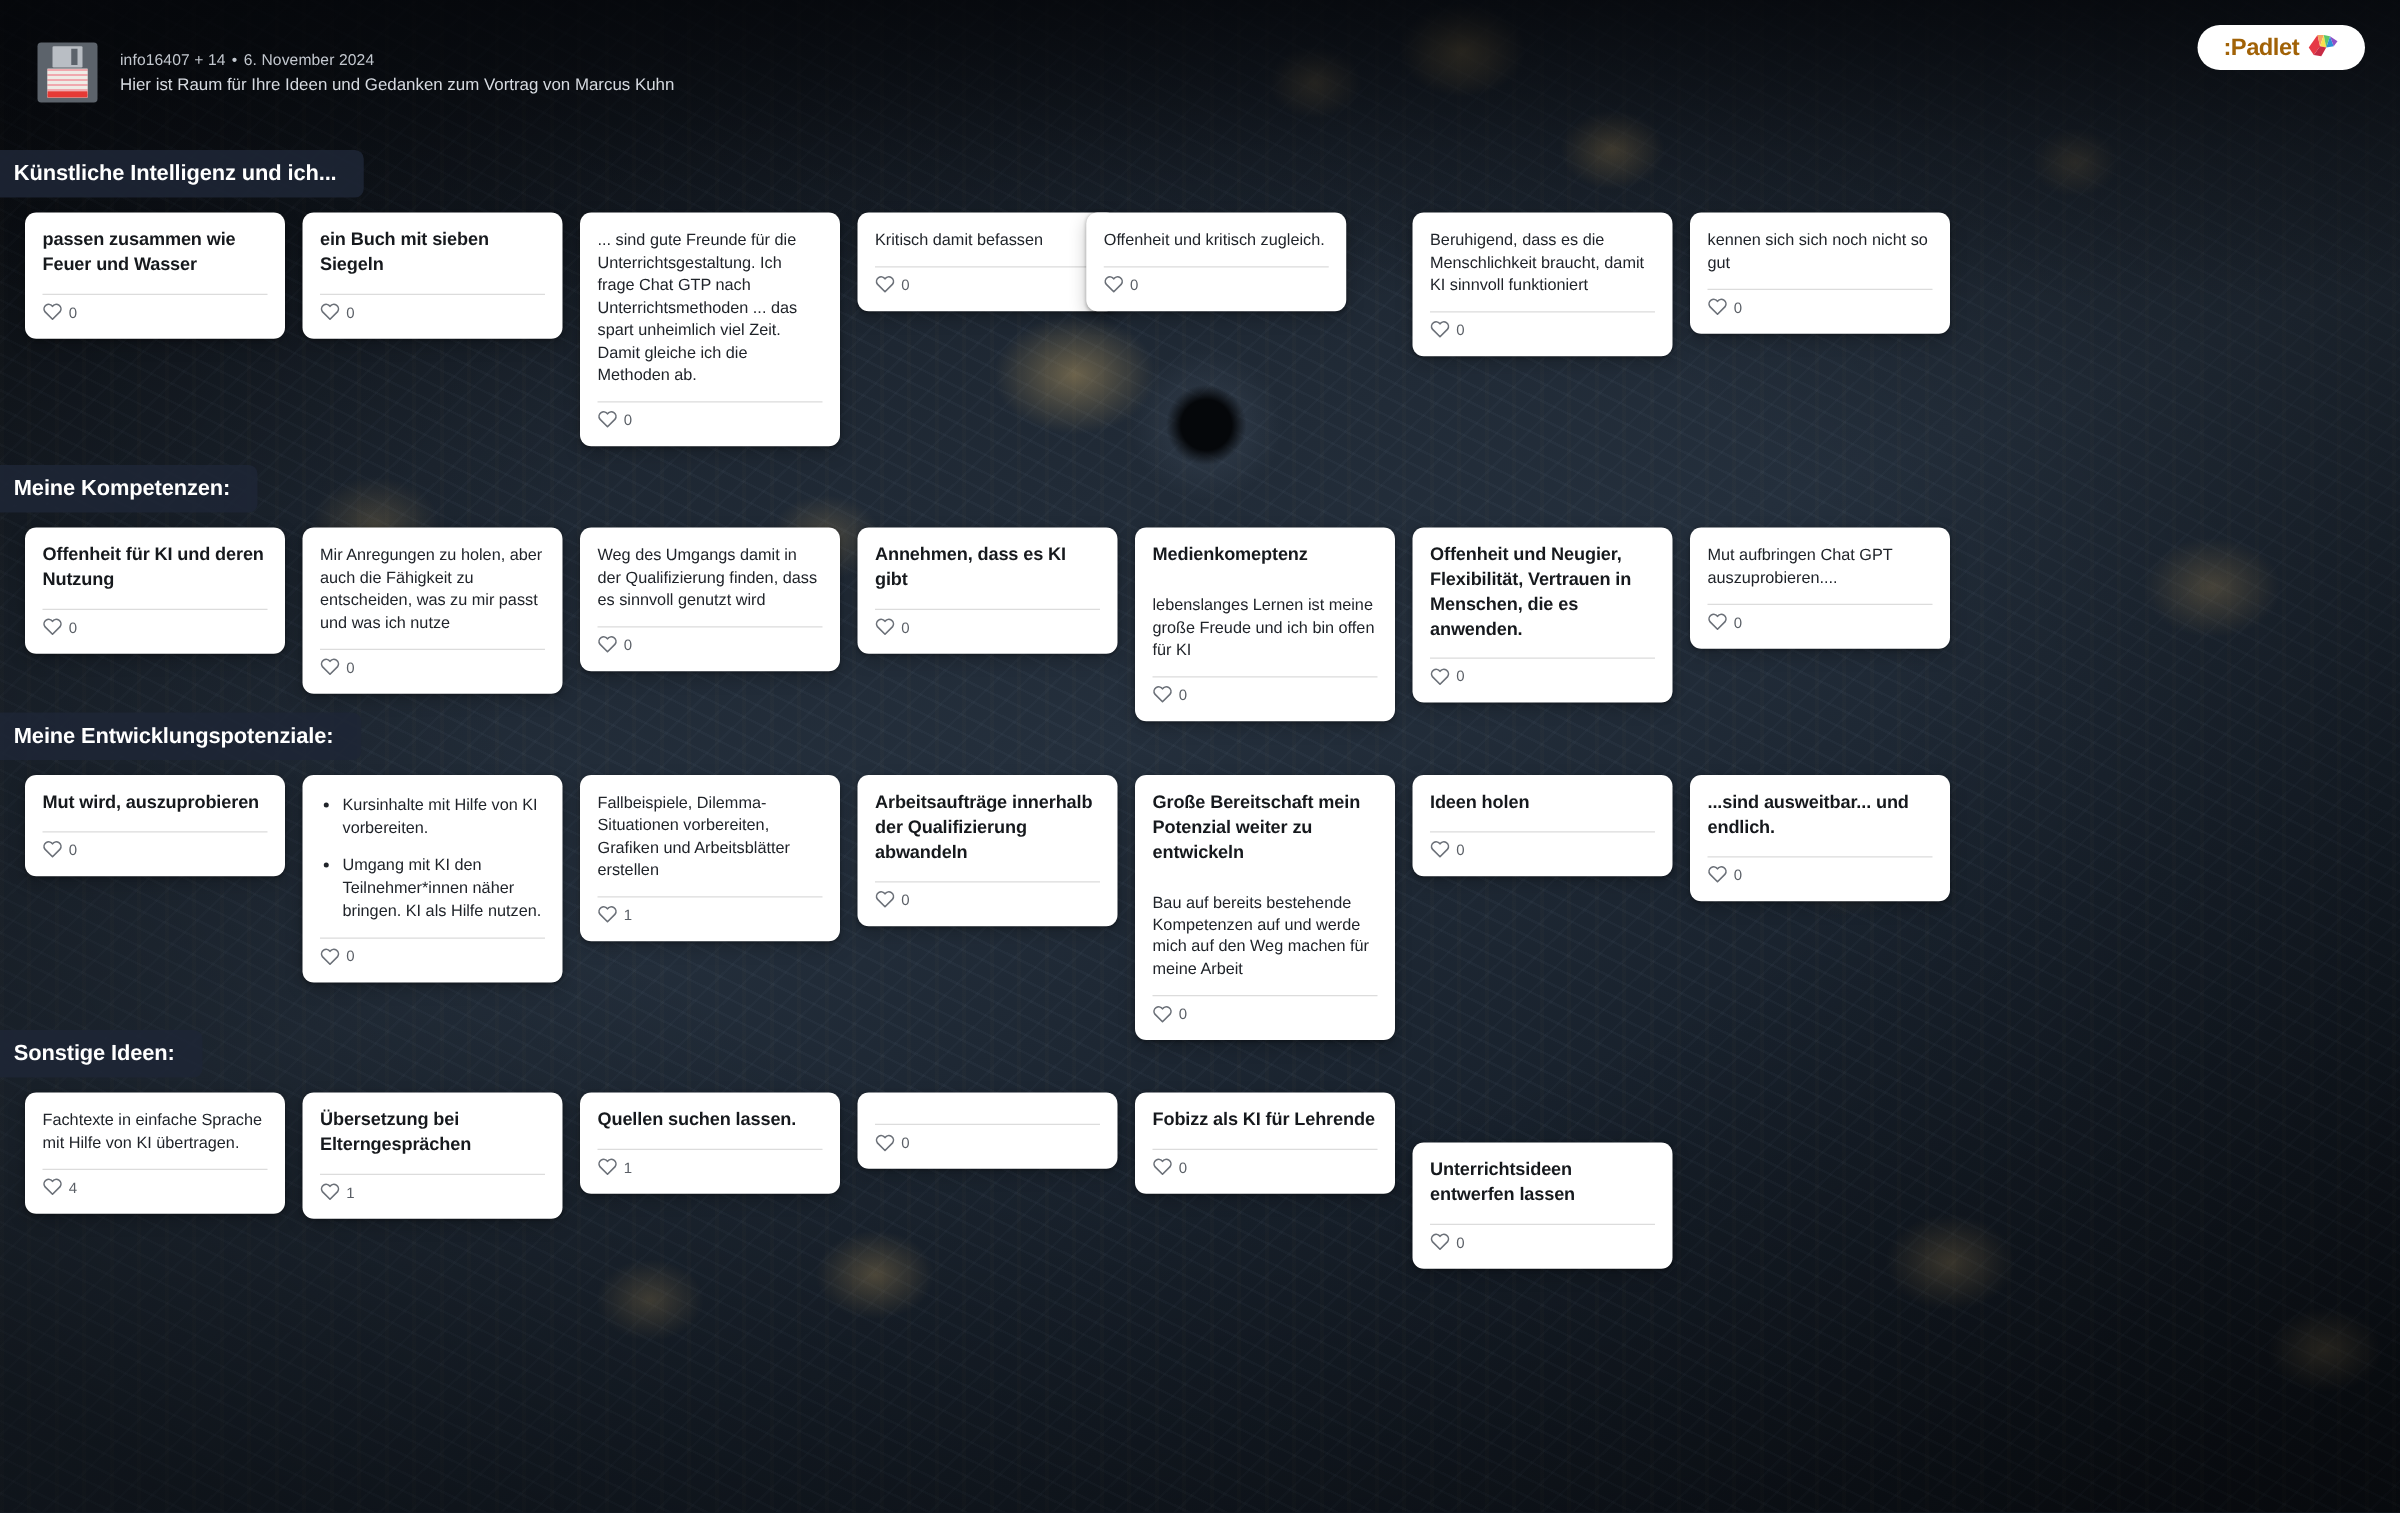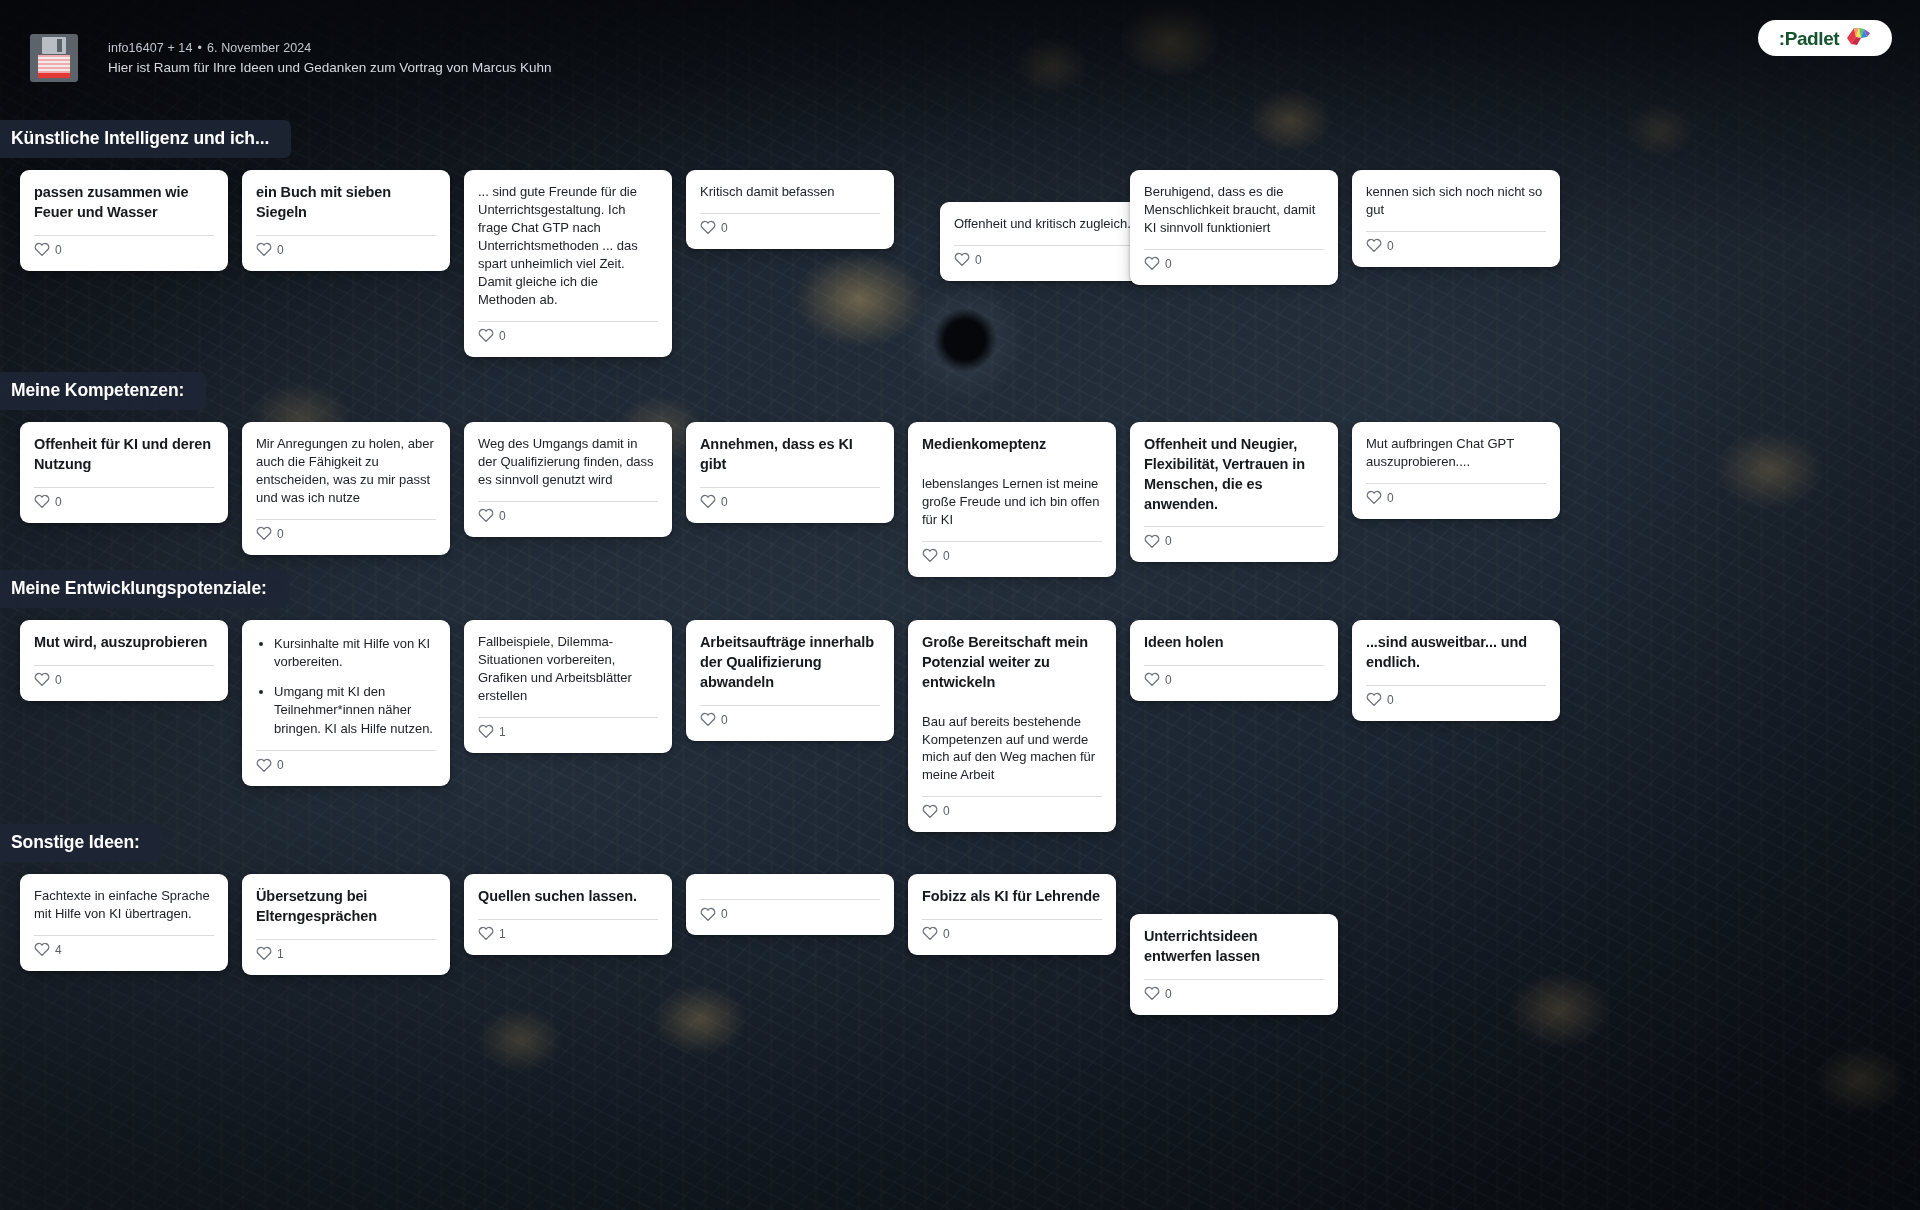--- a/index.html
+++ b/index.html
@@ -62,21 +62,20 @@
     position: absolute;
     top: 0; left: 0;
     width: 1920px;
     height: 128px;
     z-index: 5;
   }
   #header-inner {
     display: flex;
     align-items: center;
     padding: 34px 0 0 30px;
-    gap: 12px;
   }
   #board-icon {
     width: 48px; height: 48px;
     flex: 0 0 48px;
     margin-right: 18px;
     position: relative;
   }
   .fd-body { position:absolute; inset:0; background:#5c636b; border-radius:3px; }
   .fd-shutter { position:absolute; top:3px; left:12px; width:24px; height:17px; background:#b9bec4; border-radius:1px; }
   .fd-shutter-slot { position:absolute; top:2px; right:4px; width:5px; height:13px; background:#5c636b; }
@@ -119,21 +118,21 @@
     display: flex;
     align-items: center;
     justify-content: center;
     gap: 6px;
     padding: 0 16px;
     z-index: 6;
   }
   #padlet-wordmark {
     font-size: 19px;
     font-weight: bold;
-    color: #14532d;
+    color: #a16207;
     letter-spacing: -.4px;
     line-height: 1;
   }
 
   
   #columns { position: absolute; inset: 0; z-index: 4; }
 
   .section { position: absolute; left: 0; width: 1920px; }
 
   .section-header {
@@ -285,21 +284,21 @@
           <div class="card-divider"></div>
           <div class="card-footer">
             <span>
               <svg class="heart-icon" width="16" height="15" viewBox="0 0 16 15" aria-hidden="true">
                 <path d="M8 13.4 1.9 7.3A3.6 3.6 0 0 1 8 3.1a3.6 3.6 0 0 1 6.1 4.2L8 13.4z" fill="none" stroke="#6b7078" stroke-width="1.3" stroke-linejoin="round"></path>
               </svg>
             </span>
             <span class="like-count">0</span>
           </div>
         </div>
-        <div class="card" style="left: 940px; top: 0px; margin-top: 32px;">
+        <div class="card" style="left: 869px; top: 0px;">
           <div class="card-body">Offenheit und kritisch zugleich.</div>
           <div class="card-divider"></div>
           <div class="card-footer">
             <span>
               <svg class="heart-icon" width="16" height="15" viewBox="0 0 16 15" aria-hidden="true">
                 <path d="M8 13.4 1.9 7.3A3.6 3.6 0 0 1 8 3.1a3.6 3.6 0 0 1 6.1 4.2L8 13.4z" fill="none" stroke="#6b7078" stroke-width="1.3" stroke-linejoin="round"></path>
               </svg>
             </span>
             <span class="like-count">0</span>
           </div>

